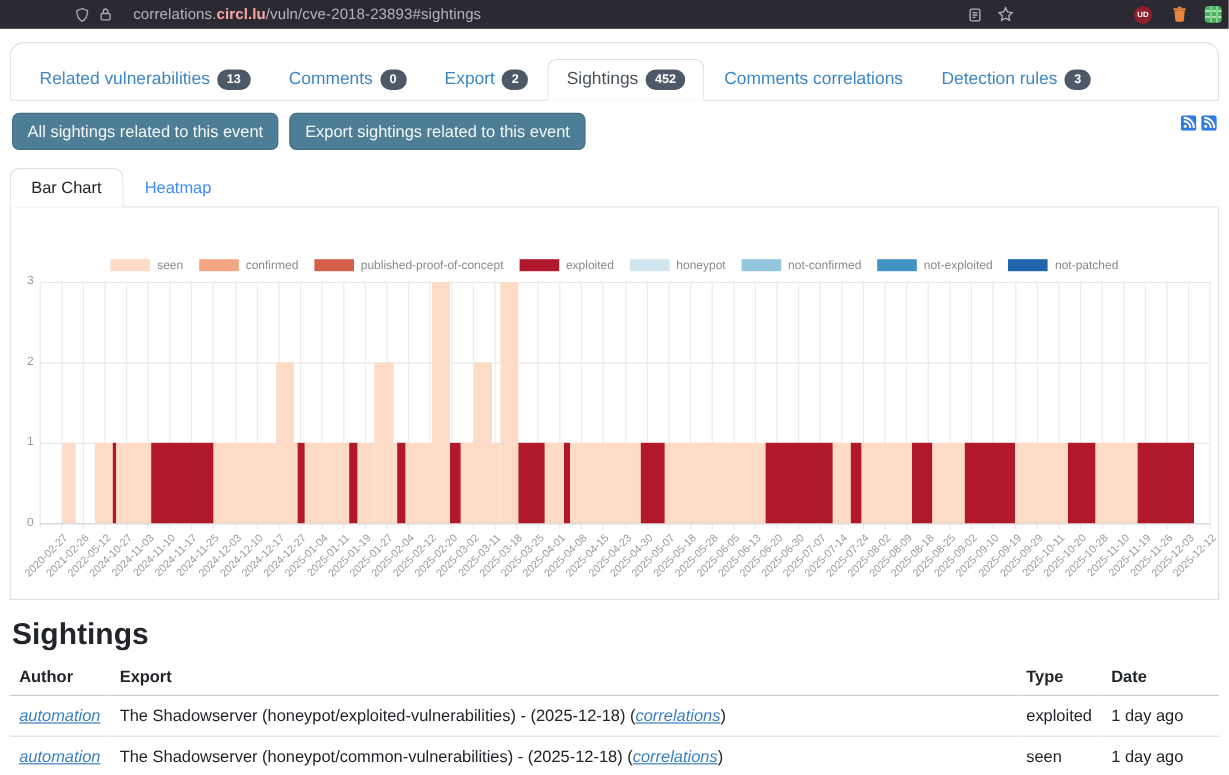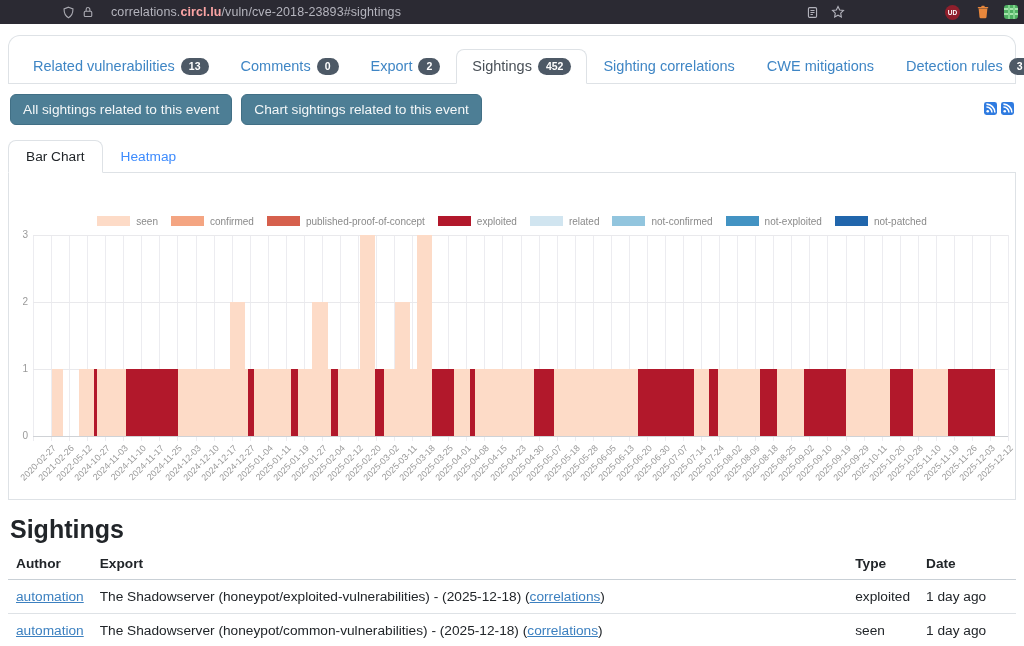--- a/index.html
+++ b/index.html
@@ -28,21 +28,21 @@
   .page { padding:11px 8px 0; }
   .tabs-card { border:1px solid #dee2e6; border-bottom:none; border-radius:12px 12px 0 0; padding-top:13px; }
   .nav-tabs { display:flex; align-items:stretch; border-bottom:1px solid #dee2e6; padding:0 8px; }
   .nav-tab { display:flex; align-items:center; gap:6px; padding:8px 15px; margin-bottom:-1px;
     font-size:14.5px; color:#3f86c5; text-decoration:none; border:1px solid transparent;
     border-radius:8px 8px 0 0; cursor:pointer; white-space:nowrap; }
   .nav-tab.active { background:#fff; border-color:#dee2e6; border-bottom-color:#fff; color:#495057; }
   .badge { background:#4d5966; color:#fff; font-size:10.5px; font-weight:bold;
     padding:3px 8px; border-radius:50rem; line-height:1; }
 
-  .actions-row { display:flex; align-items:center; gap:9px; margin:10px 2px 0; }
+  .actions-row { display:flex; align-items:flex-start; gap:9px; margin:10px 2px 0; }
   .btn-teal { background:#4d7e95; border:1px solid #41708а; border:1px solid #416f85; color:#f4f7f8;
     font-size:13.7px; font-family:"Liberation Sans",sans-serif; padding:7px 12px; border-radius:6px; cursor:pointer; }
   .rss-wrap { margin-left:auto; display:flex; gap:4px; padding-top:2px; }
 
   
   .chart-card { margin-top:15px; }
   .subtabs { display:flex; border-bottom:1px solid #dee2e6; }
   .subtab { padding:8px 17px; font-size:13.7px; color:#3d8bfd; margin-bottom:-1px;
     border:1px solid transparent; border-radius:8px 8px 0 0; cursor:pointer; }
   .subtab.active { color:#212529; background:#fff; border-color:#dee2e6; border-bottom-color:#fff; }
@@ -61,21 +61,21 @@
   .xlab { width:80px; text-align:right; font-size:9px; color:#999;
     transform:rotate(-45deg); transform-origin:100% 0; white-space:nowrap; }
   .bar-seg { background-image:repeating-linear-gradient(90deg, rgba(255,255,255,.35) 0 1px, rgba(255,255,255,0) 1px 18px); }
 
   
   .sightings-h { margin:15px 2px 4px; font-size:25px; font-weight:600; color:#212529; }
   table.sightings { width:100%; border-collapse:collapse; font-size:13.7px; color:#212529; }
   table.sightings th { text-align:left; font-weight:bold; padding:8px; border-bottom:1px solid #c9d0d6; }
   table.sightings td { padding:9px 8px; border-bottom:1px solid #dee2e6; }
   .col-author { width:75px; } .col-type { width:66px; } .col-date { width:98px; }
-  a.tbl-link { color:#3c80c0; text-decoration:underline; cursor:pointer; }
+  a.tbl-link { color:#3c80c0; text-decoration:underline; cursor:pointer;font-style:italic; }
 </style>
 </head>
 <body>
 
 <div class="browser-bar">
   <div class="urlbox">
     <span>
       <svg width="13" height="13" viewBox="0 0 16 16" fill="none" stroke="#a9a9b1" stroke-width="1.4">
         <path d="M8 1.5 L13.5 3.5 C13.5 9 12 12.5 8 14.5 C4 12.5 2.5 9 2.5 3.5 Z"></path>
         </svg>
@@ -128,36 +128,33 @@
         </a>
       <a class="nav-tab">
           <span>Export</span>
           <span class="badge">2</span>
         </a>
       <a class="nav-tab active">
           <span>Sightings</span>
           <span class="badge">452</span>
         </a>
       <a class="nav-tab">
-          <span>Sighting correlations</span>
-        </a>
-      <a class="nav-tab">
-          <span>CWE mitigations</span>
+          <span>Comments correlations</span>
         </a>
       <a class="nav-tab">
           <span>Detection rules</span>
           <span class="badge">3</span>
         </a>
 
     </nav>
   </div>
 
   <div class="actions-row">
     <button class="btn-teal">All sightings related to this event</button>
-    <button class="btn-teal">Chart sightings related to this event</button>
+    <button class="btn-teal">Export sightings related to this event</button>
     <span class="rss-wrap">
       <a>
         <svg width="13" height="13" viewBox="0 0 16 16">
             <rect width="16" height="16" rx="3" fill="#2f7be0"></rect>
             <circle cx="4.6" cy="11.4" r="1.6" fill="#fff"></circle>
             <path d="M3 6.2 a6.8 6.8 0 0 1 6.8 6.8 M3 2.6 a10.4 10.4 0 0 1 10.4 10.4" stroke="#fff" stroke-width="1.9" fill="none"></path>
           </svg>
       </a>
       <a>
         <svg width="13" height="13" viewBox="0 0 16 16">
@@ -187,21 +184,21 @@
           <span class="legend-item">
             <span class="legend-swatch" style="background: rgb(214, 96, 77);"></span>
             <span>published-proof-of-concept</span>
           </span>
           <span class="legend-item">
             <span class="legend-swatch" style="background: rgb(178, 24, 43);"></span>
             <span>exploited</span>
           </span>
           <span class="legend-item">
             <span class="legend-swatch" style="background: rgb(209, 229, 240);"></span>
-            <span>related</span>
+            <span>honeypot</span>
           </span>
           <span class="legend-item">
             <span class="legend-swatch" style="background: rgb(146, 197, 222);"></span>
             <span>not-confirmed</span>
           </span>
           <span class="legend-item">
             <span class="legend-swatch" style="background: rgb(67, 147, 195);"></span>
             <span>not-exploited</span>
           </span>
           <span class="legend-item">

